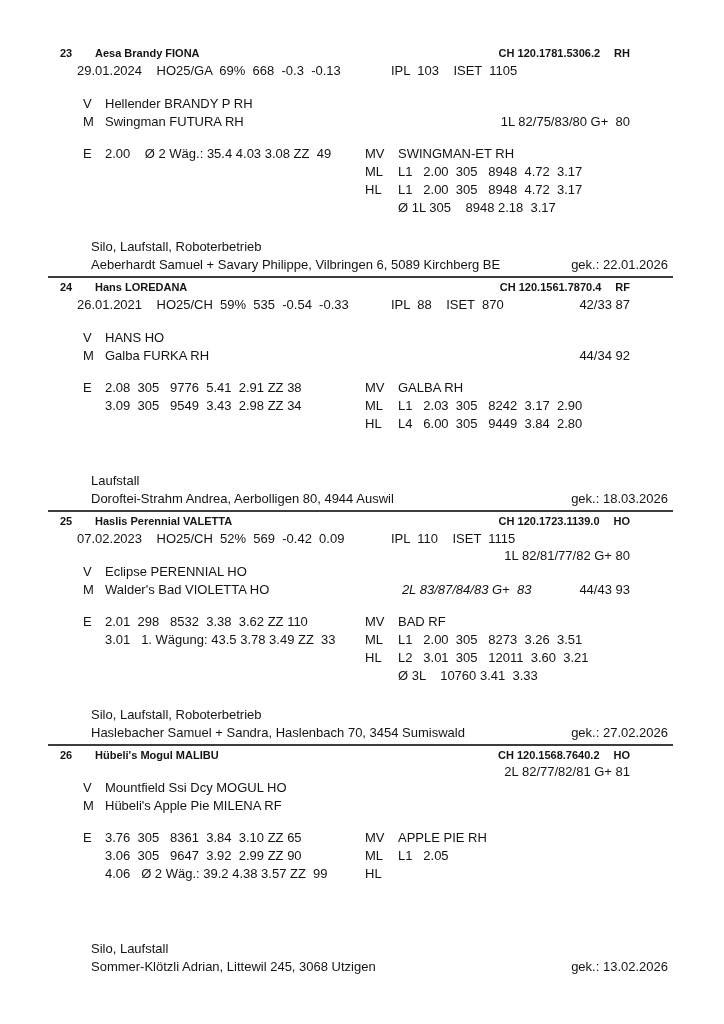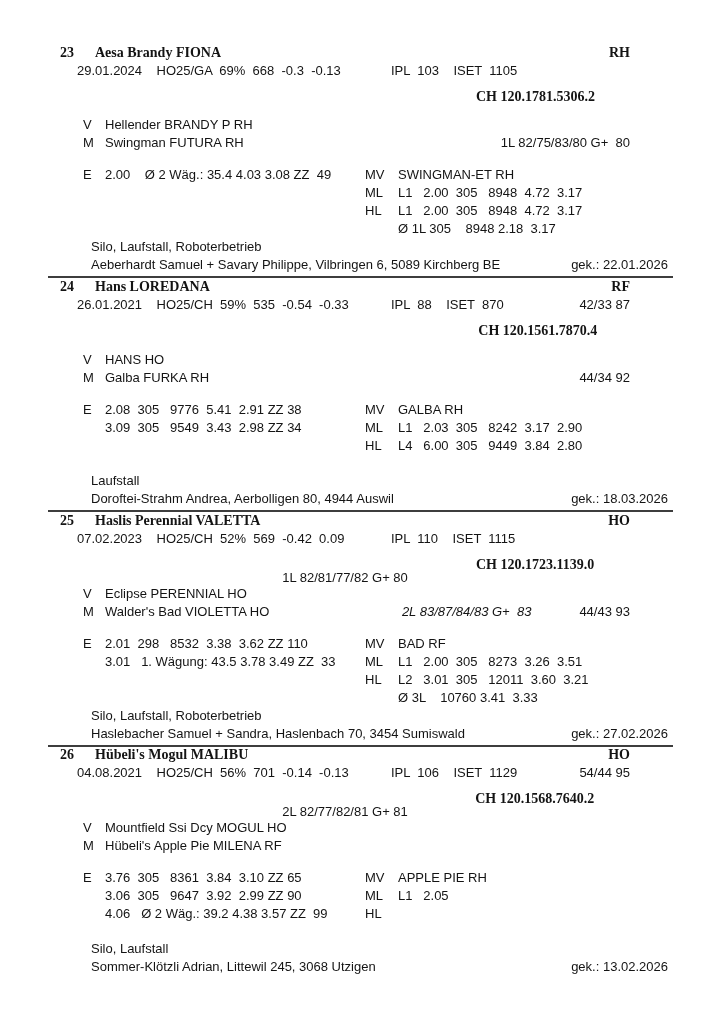--- a/index.html
+++ b/index.html
@@ -6,26 +6,26 @@
   .page {
     position:relative; width:724px; height:1024px; background:#ffffff;
     box-sizing:border-box; padding:44px 51px 0 60px;
     font-family:"Liberation Sans", sans-serif; font-size:13px; color:#141414;
     margin:0 auto; overflow:hidden;
   }
   .entry { height:234px; display:flex; flex-direction:column; }
   .row { display:flex; height:18px; line-height:18px; white-space:pre; }
   .spacer { flex:1; }
   .pre { white-space:pre; }
-  .headline { font-weight:bold; font-size:14px; padding-right:43px;font-family:Liberation Serif, serif; }
+  .headline { font-weight:bold; font-size:11px; padding-right:43px; }
   .num { width:35px; }
-  .reg { margin-right:14px;margin-top:44px; }
+  .reg { margin-right:14px; }
   .info { padding-right:43px; }
   .info-left { margin-left:17px; width:314px; }
-  .sub { height:15px; line-height:15px; justify-content:center; padding-right:43px;margin-top:22px; }
+  .sub { height:15px; line-height:15px; justify-content:flex-end; padding-right:43px; }
   .parent { padding-right:43px; }
   .plabel { margin-left:23px; width:22px; }
   .pmid { margin-right:48px;font-style:italic; }
   .ezone { display:flex; margin-top:14px; }
   .ecol-left { width:305px; }
   .ecol-right { flex:1; }
   .erow { height:18px; line-height:18px; display:flex; white-space:pre; }
   .elabel { margin-left:23px; width:22px; }
   .rlabel { width:33px; }
   .bottom { margin-top:auto; }
@@ -237,26 +237,20 @@
   </section>
 
   <section class="entry">
     <div class="row headline">
       <span class="num">26</span>
       <span>Hübeli's Mogul MALIBU</span>
       <span class="spacer"></span>
       <span class="reg">CH 120.1568.7640.2</span>
       <span>HO</span>
     </div>
-    <div class="row info">
-      <span class="pre info-left">04.08.2021    HO25/CH  56%  701  -0.14  -0.13</span>
-      <span class="pre">IPL  106    ISET  1129</span>
-      <span class="spacer"></span>
-      <span class="pre">54/44 95</span>
-    </div>
     <div class="row sub">
       <span class="pre">2L 82/77/82/81 G+ 81</span>
     </div>
     <div class="row parent">
       <span class="plabel">V</span>
       <span>Mountfield Ssi Dcy MOGUL HO</span>
     </div>
     <div class="row parent">
       <span class="plabel">M</span>
       <span>Hübeli's Apple Pie MILENA RF</span>

